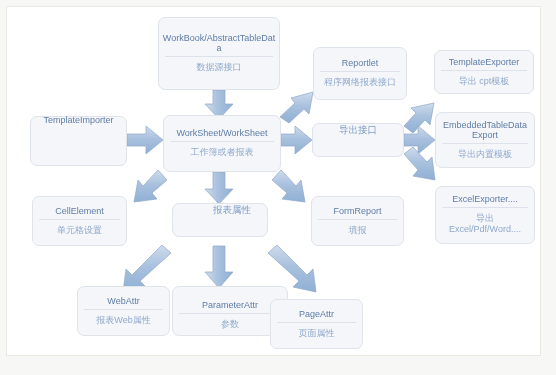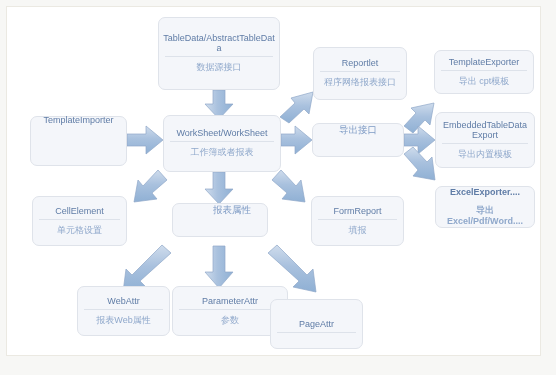--- a/index.html
+++ b/index.html
@@ -132,21 +132,21 @@
   <g>
     <path d="M213,246 L225,246 L225,272 L233,272 L219,288 L205,272 L213,272 Z" fill="url(#agv)" stroke="#8fa8c8" stroke-width="0.7"></path>
   </g>
 
   <g>
     <path d="M277,245 L268,253 L299,281 L293,287 L316,292 L313,269 L307,275 Z" fill="url(#agh)" stroke="#8fa8c8" stroke-width="0.7"></path>
   </g>
 </svg>
 
 <div class="node" style="left:158px;top:17px;width:122px;height:73px;">
-  <div class="title">TableData/AbstractTableData</div>
+  <div class="title">WorkBook/AbstractTableData</div>
   <div class="rule"></div>
   <div class="desc">数据源接口</div>
 </div>
 
 <div class="node" style="left:313px;top:47px;width:94px;height:53px;">
   <div class="title">Reportlet</div>
   <div class="rule"></div>
   <div class="desc">程序网络报表接口</div>
 </div>
 
@@ -170,21 +170,21 @@
 <div class="node single" style="left:312px;top:123px;width:92px;height:34px;">
   <div class="desc">导出接口</div>
 </div>
 
 <div class="node" style="left:435px;top:112px;width:100px;height:56px;">
   <div class="title">EmbeddedTableData Export</div>
   <div class="rule"></div>
   <div class="desc">导出内置模板</div>
 </div>
 
-<div class="node" style="left:435px;top:186px;width:100px;height:42px;font-weight:bold;">
+<div class="node" style="left:435px;top:186px;width:100px;height:58px;">
   <div class="title">ExcelExporter....</div>
   <div class="rule"></div>
   <div class="desc">导出 Excel/Pdf/Word....</div>
 </div>
 
 <div class="node" style="left:32px;top:196px;width:95px;height:50px;">
   <div class="title">CellElement</div>
   <div class="rule"></div>
   <div class="desc">单元格设置</div>
 </div>
@@ -198,22 +198,23 @@
   <div class="rule"></div>
   <div class="desc">填报</div>
 </div>
 
 <div class="node" style="left:77px;top:286px;width:93px;height:50px;">
   <div class="title">WebAttr</div>
   <div class="rule"></div>
   <div class="desc">报表Web属性</div>
 </div>
 
-<div class="node" style="left:172px;top:286px;width:116px;height:50px;">
+<div class="node" style="left:172px;top:286px;width:116px;height:50px;justify-content:flex-end;">
   <div class="title">ParameterAttr</div>
   <div class="rule"></div>
   <div class="desc">参数</div>
 </div>
 
 <div class="node" style="left:270px;top:299px;width:93px;height:50px;">
   <div class="title">PageAttr</div>
   <div class="rule"></div>
+  <div class="desc">页面属性</div>
 </div>
 
 </body></html>

